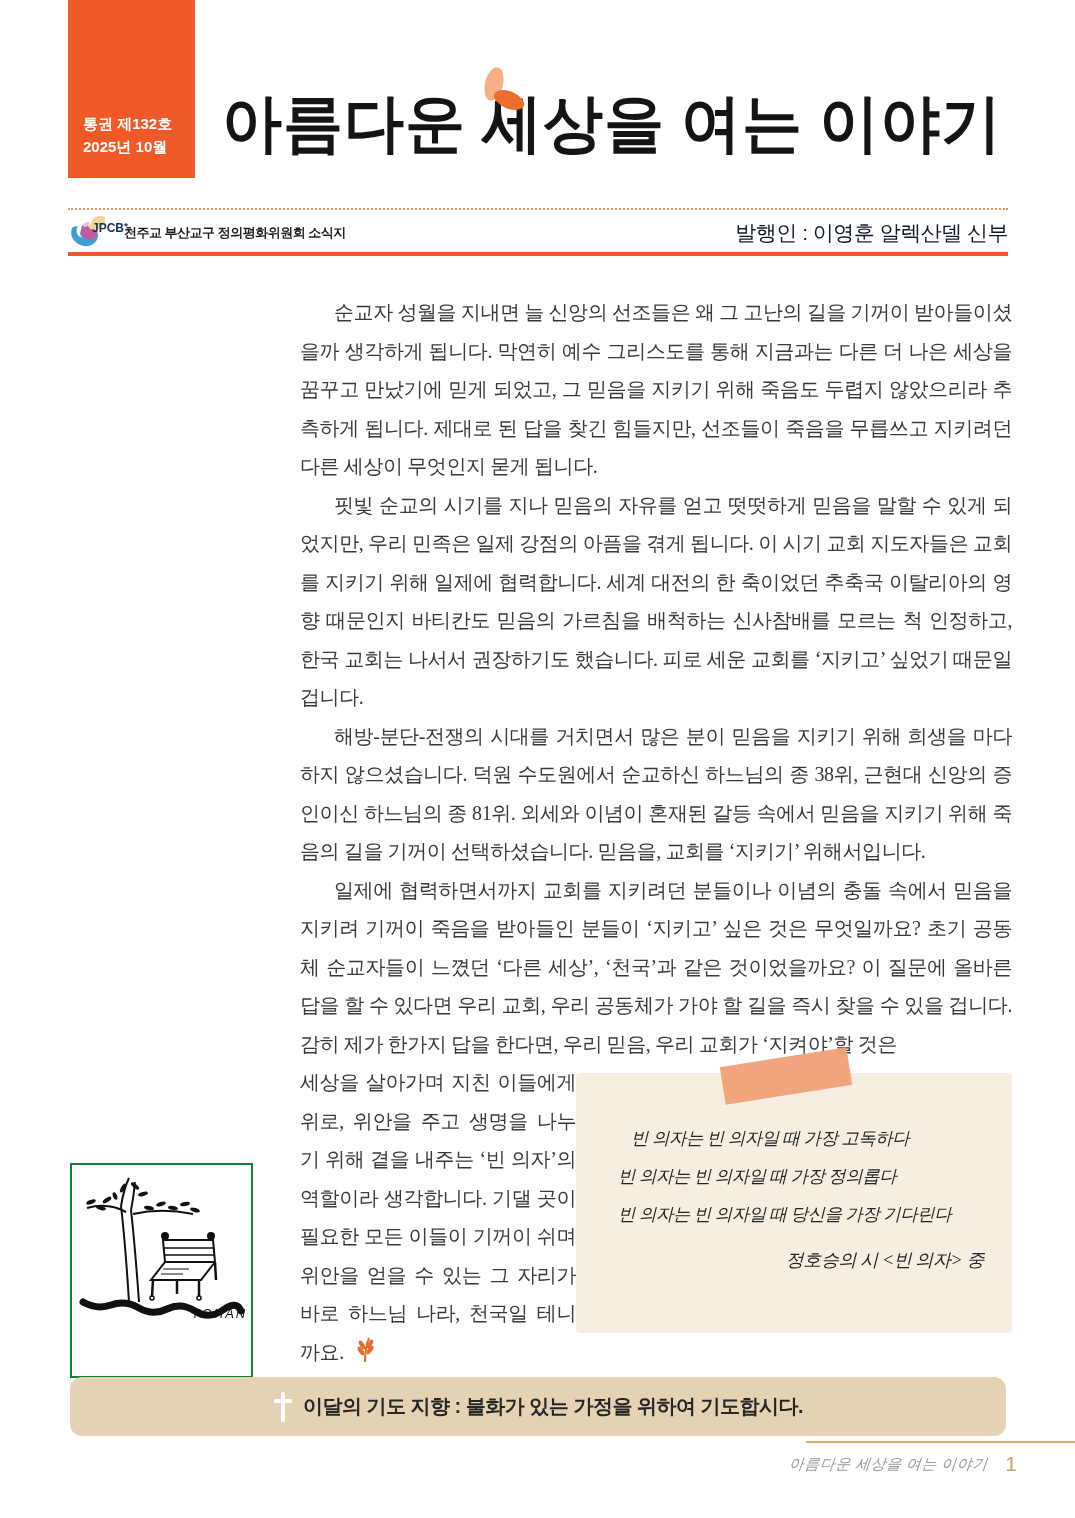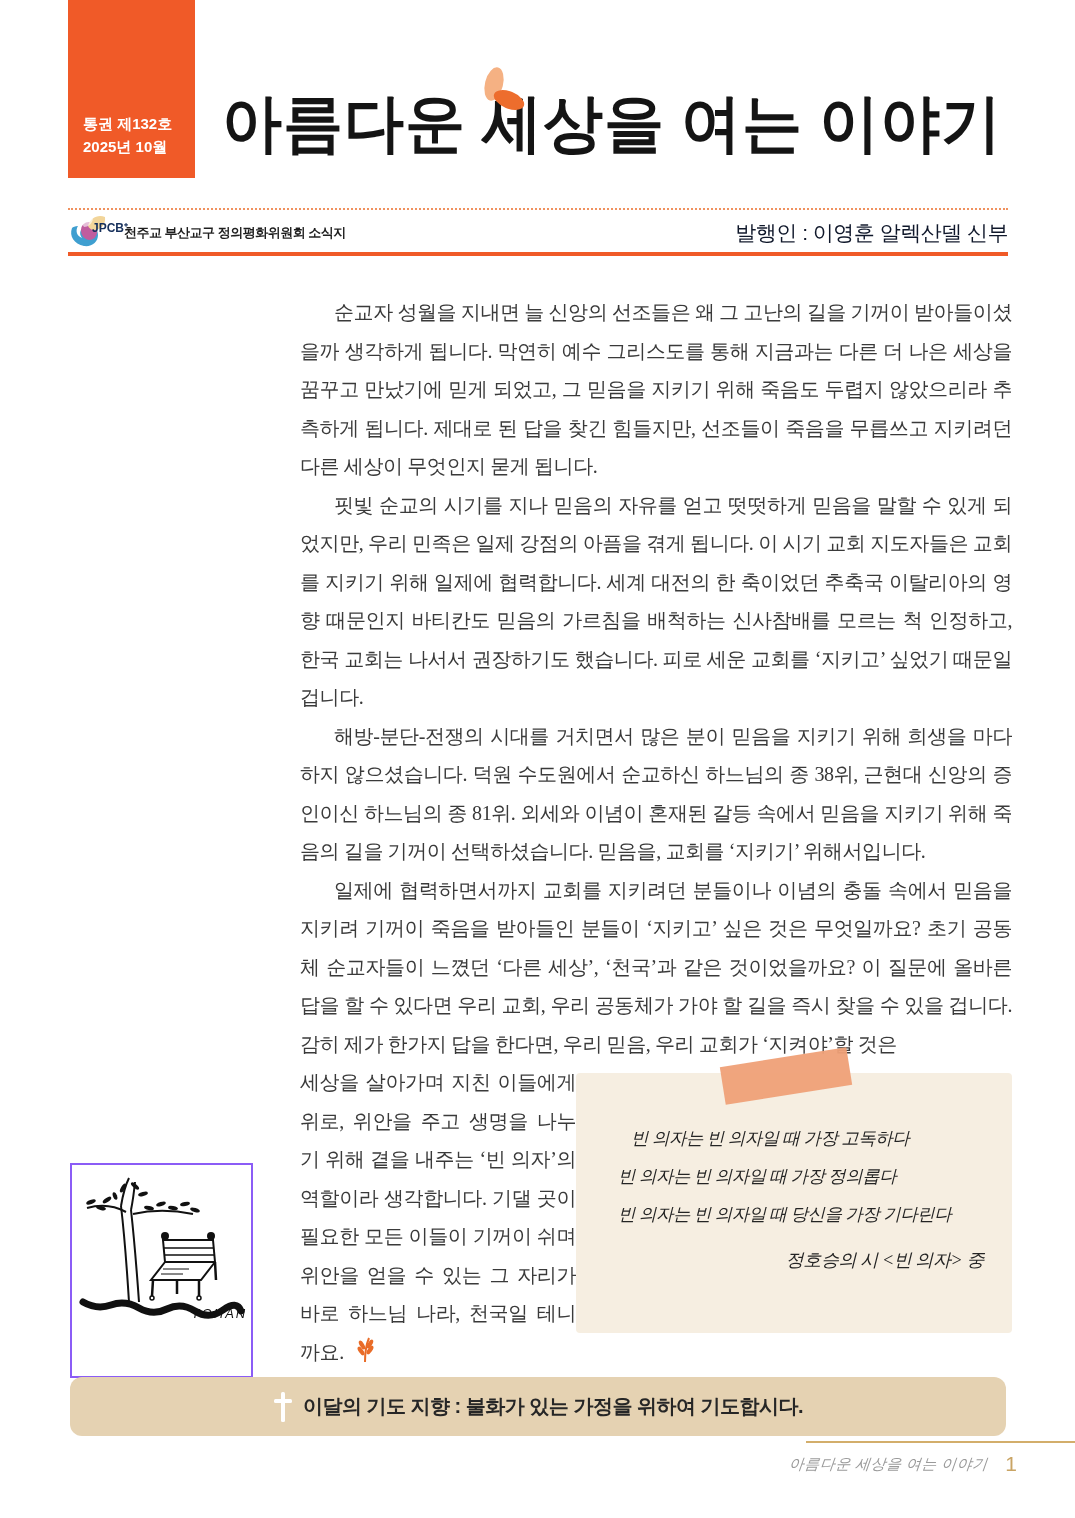--- a/index.html
+++ b/index.html
@@ -86,21 +86,21 @@
   }
   .note-lines li:first-child { padding-left:13px; }
   .note-attr {
     margin-top:8px; padding-right:28px; text-align:right;
     font-family:"Liberation Serif", serif; font-style:italic; font-size:18px; color:#242424;
   }
 
   
   .illustration {
     position:absolute; left:70px; top:1163px; width:183px; height:215px;
-    background:#ffffff; border:2px solid #8b5cf6; padding:5px;
+    background:#ffffff; border:2px solid #15803d; padding:5px;
   }
 
   
   .banner {
     position:absolute; left:70px; top:1377px; width:936px; height:59px;
     background:#e5d2b2; border-radius:12px; display:flex; align-items:center;
     justify-content:center; gap:10px;
   }
   .banner::before {
     content:""; position:absolute; left:-8px; right:-8px; top:6px; bottom:-7px;

